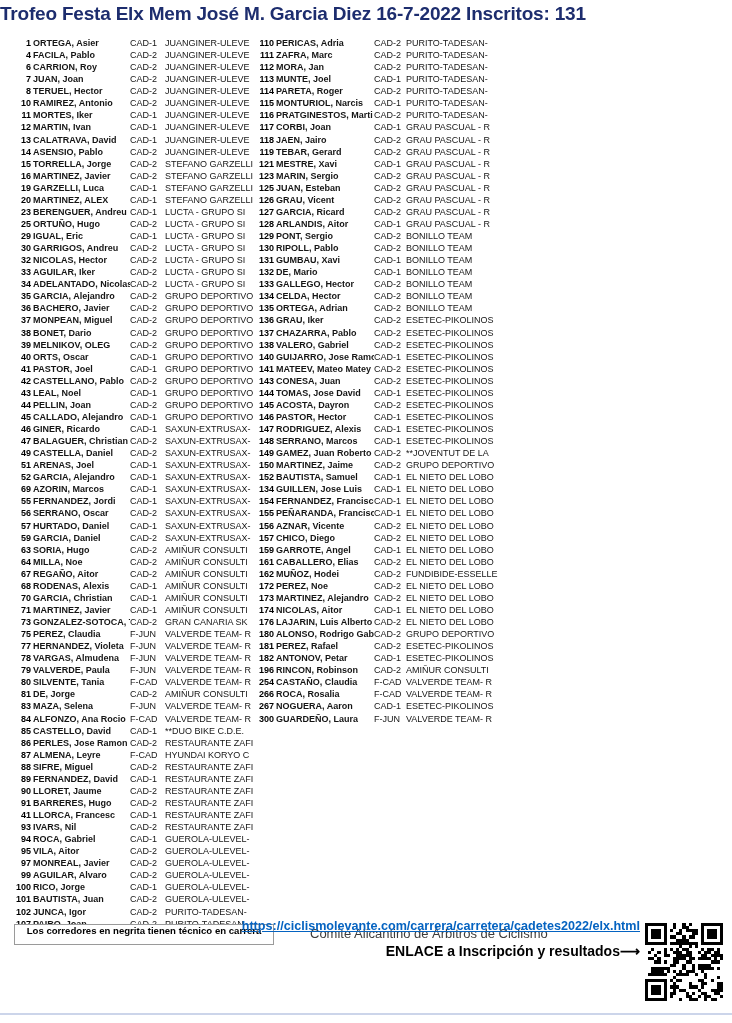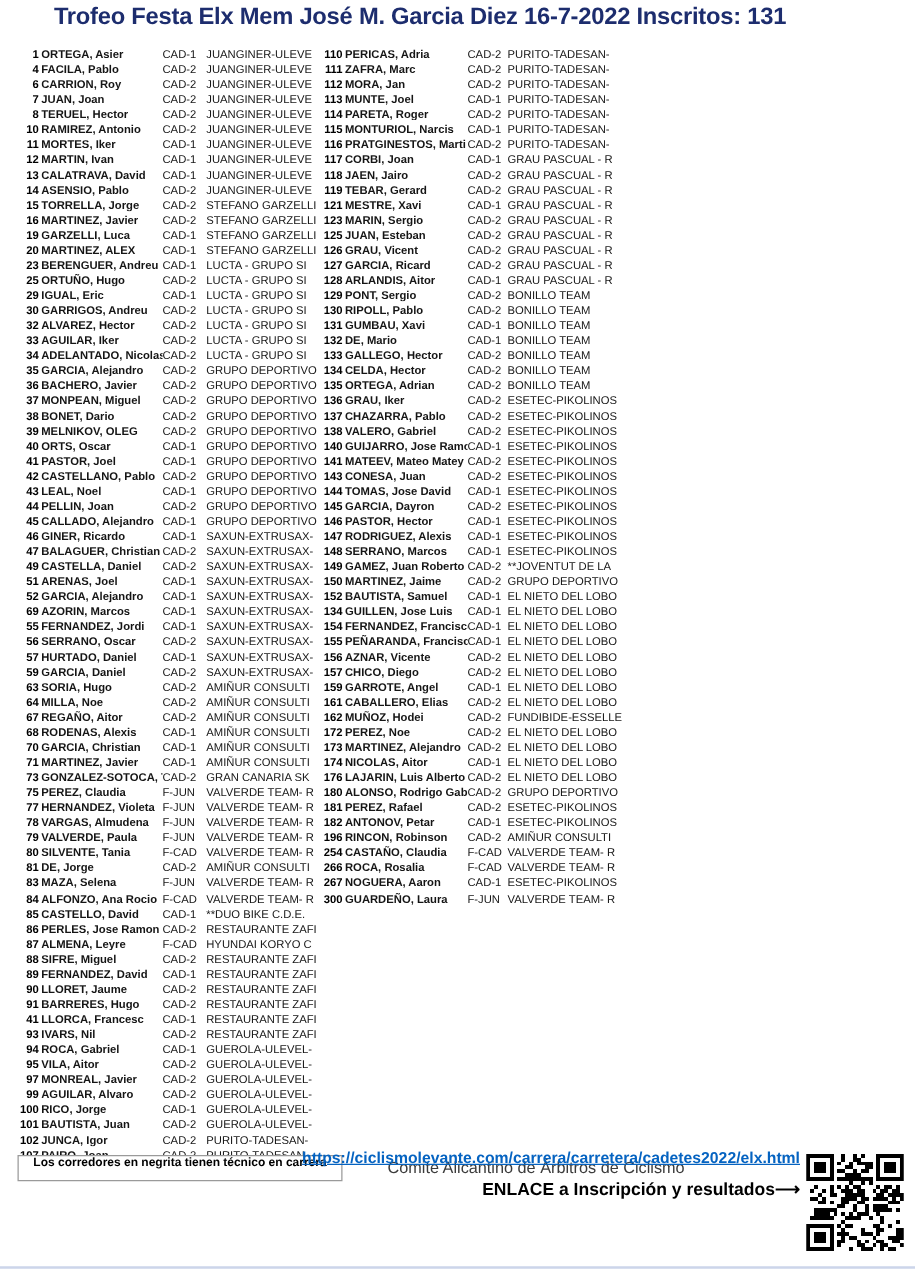--- a/index.html
+++ b/index.html
@@ -1,21 +1,21 @@
 <!DOCTYPE html>
 <html><head>
 <meta charset="utf-8">
 <style>
   html,body{margin:0;padding:0}
   body{
     width:732px;height:1023px;background:#ffffff;position:relative;
     font-family:"Liberation Sans",sans-serif;overflow:hidden;color:#111;
   }
   .title{
-    position:absolute;top:3px;left:0;width:672px;text-align:center;
+    position:absolute;top:3px;left:0;width:672px;
     font-size:19px;font-weight:700;color:#1d2d6e;letter-spacing:-0.2px;
     white-space:nowrap;
   }
   .col{position:absolute;top:37px}
   #colL{left:14px;width:244px}
   #colR{left:255px;width:260px}
   .row{
     display:grid;height:12.07px;align-items:center;
     font-size:9px;line-height:10px;white-space:nowrap;color:#151515;
   }
@@ -158,21 +158,21 @@
       <span class="team">LUCTA - GRUPO SI</span>
     </div>
     <div class="row">
       <span class="num">30</span>
       <span class="nm">GARRIGOS, Andreu</span>
       <span class="cat">CAD-2</span>
       <span class="team">LUCTA - GRUPO SI</span>
     </div>
     <div class="row">
       <span class="num">32</span>
-      <span class="nm">ALVAREZ, Hector</span>
+      <span class="nm">NICOLAS, Hector</span>
       <span class="cat">CAD-2</span>
       <span class="team">LUCTA - GRUPO SI</span>
     </div>
     <div class="row">
       <span class="num">33</span>
       <span class="nm">AGUILAR, Iker</span>
       <span class="cat">CAD-2</span>
       <span class="team">LUCTA - GRUPO SI</span>
     </div>
     <div class="row">
@@ -676,21 +676,21 @@
       <span class="team">ESETEC-PIKOLINOS</span>
     </div>
     <div class="row">
       <span class="num">144</span>
       <span class="nm">TOMAS, Jose David</span>
       <span class="cat">CAD-1</span>
       <span class="team">ESETEC-PIKOLINOS</span>
     </div>
     <div class="row">
       <span class="num">145</span>
-      <span class="nm">GARCIA, Dayron</span>
+      <span class="nm">ACOSTA, Dayron</span>
       <span class="cat">CAD-2</span>
       <span class="team">ESETEC-PIKOLINOS</span>
     </div>
     <div class="row">
       <span class="num">146</span>
       <span class="nm">PASTOR, Hector</span>
       <span class="cat">CAD-1</span>
       <span class="team">ESETEC-PIKOLINOS</span>
     </div>
     <div class="row">

